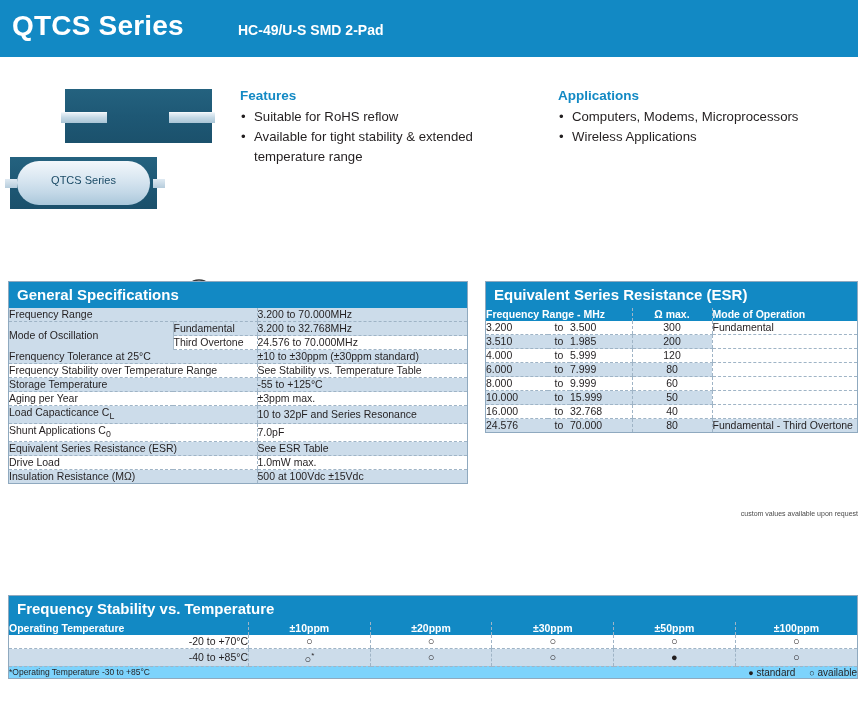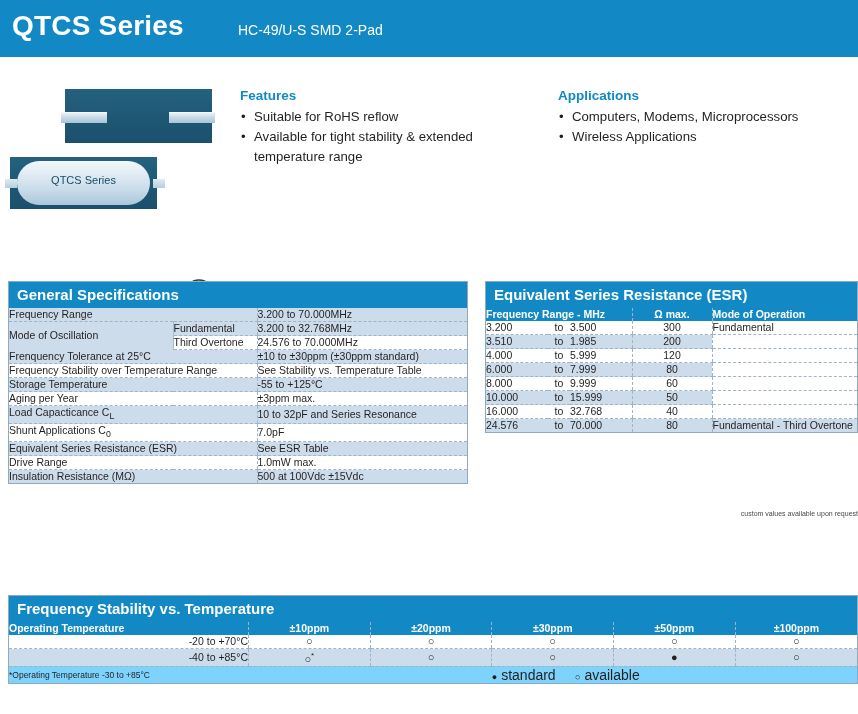--- a/index.html
+++ b/index.html
@@ -27,20 +27,21 @@
     font-size: 28px;
     font-weight: bold;
     color: #ffffff;
     letter-spacing: 0.2px;
   }
   .banner-sub {
     position: absolute;
     left: 238px; top: 22px;
     font-size: 14px;
     color: #ffffff;
+    font-weight: bold;
   }
 
   
   .product-area { position: absolute; left: 0; top: 60px; width: 235px; height: 200px; }
 
   .xtal-top {
     position: absolute;
     left: 65px; top: 29px;
     width: 147px; height: 54px;
     background: linear-gradient(180deg,#24627f 0%,#1e5875 50%,#1b516c 100%);
@@ -182,21 +183,21 @@
   
   #fstab { left: 8px; top: 595px; width: 850px; }
   #fstab .s1 { width: 240px; text-align: right; }
   #fstab .sc { width: 122px; text-align: center; }
   .mark { font-size: 11px; line-height: 11px; }
   .mark-open::before  { content: "\25CB"; }
   .mark-solid::before { content: "\25CF"; }
   .star { font-size: 8px; vertical-align: super; }
   .foot-row { background: #7dd3fc; }
   .foot-left { font-size: 8.5px; padding: 5px 7px; white-space: nowrap; }
-  .foot-right { font-size: 14px; padding: 5px 7px; text-align: left; white-space: nowrap; }
+  .foot-right { font-size: 10px; padding: 5px 7px; text-align: right; white-space: nowrap; }
   .legend-dot { font-size: 9px; }
 </style>
 </head>
 <body>
 
 <div class="banner">
   <div class="banner-title">QTCS Series</div>
   <div class="banner-sub">HC-49/U-S SMD 2-Pad</div>
 </div>
 
@@ -282,21 +283,21 @@
       </tr>
       <tr>
         <td class="cell plain c1" colspan="2"><span>Shunt Applications C</span><sub>0</sub></td>
         <td class="cell plain vdiv">7.0pF</td>
       </tr>
       <tr>
         <td class="cell shade c1" colspan="2">Equivalent Series Resistance (ESR)</td>
         <td class="cell shade vdiv">See ESR Table</td>
       </tr>
       <tr>
-        <td class="cell plain c1" colspan="2">Drive Range</td>
+        <td class="cell plain c1" colspan="2">Drive Load</td>
         <td class="cell plain vdiv">1.0mW max.</td>
       </tr>
       <tr>
         <td class="cell shade c1 nob" colspan="2">Insulation Resistance (MΩ)</td>
         <td class="cell shade vdiv nob">500 at 100Vdc ±15Vdc</td>
       </tr>
     </tbody>
   </table>
 </div>
 

